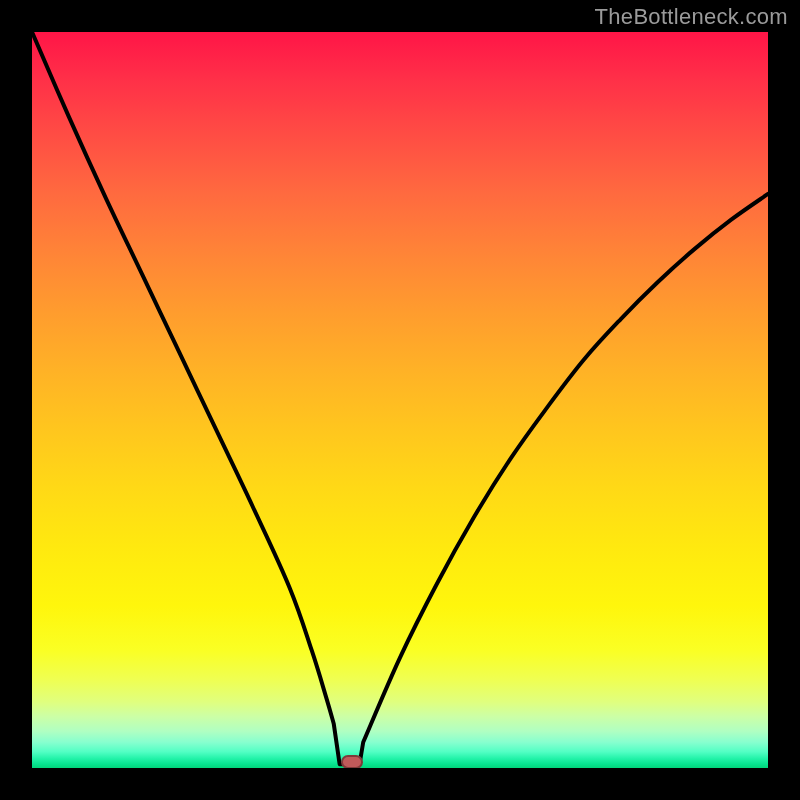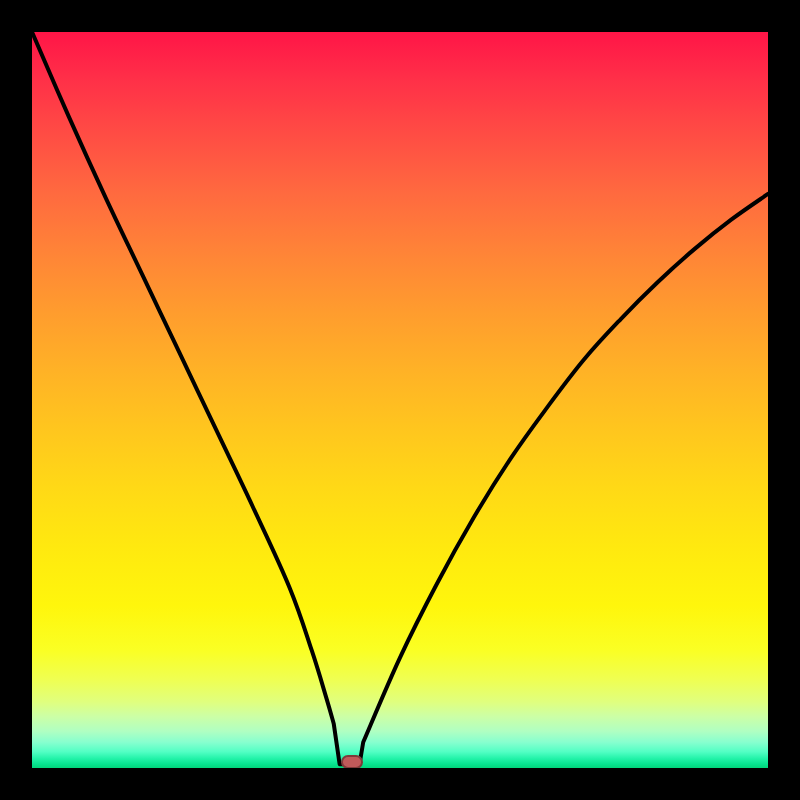--- a/index.html
+++ b/index.html
@@ -75,20 +75,21 @@
     border-radius: 7px;
     box-sizing: border-box;
     z-index: 5;
   }
 </style>
 </head>
 <body>
 
 <div class="frame">
 
+  <div class="watermark">TheBottleneck.com</div>
 
   <div class="plot">
     <div class="gradient-bg"></div>
 
     <svg class="curve" viewBox="0 0 736 736" preserveAspectRatio="none">
       <path fill="none" stroke-width="4" stroke-linecap="round" stroke-linejoin="round" stroke="#000000" d="M 0 0 C 6.6240000000000006 15.235199999999997, 23.552000000000003 54.83199999999998, 36.800000000000004 84.63999999999999 C 50.048 114.448, 60.35200000000001 137.1168, 73.60000000000001 165.60000000000002 C 86.84800000000001 194.08320000000003, 97.15199999999999 215.0592, 110.39999999999999 242.88 C 123.648 270.7008, 133.95200000000003 292.3392, 147.20000000000002 320.16 C 160.448 347.98080000000004, 170.752 369.6192, 184 397.44 C 197.248 425.2608, 207.552 446.2368, 220.79999999999998 474.72 C 234.04799999999997 503.20320000000004, 247.00159999999997 529.8464, 257.59999999999997 555.6800000000001 C 268.1984 581.5136000000001, 273.056 598.368, 279.68 618.24 C 286.30400000000003 638.112, 290.42560000000003 652.832, 294.40000000000003 666.08 C 298.37440000000004 679.3280000000001, 300.4352 687.2032, 301.76 691.84 L 307.64799999999997 732.32 L 327.52 732.32 L 331.2 710.24 C 337.824 695.0048, 354.752 654.0832, 368 625.6 C 381.248 597.1168, 391.552 577.1712, 404.8 552 C 418.048 526.8288, 428.352 508.28159999999997, 441.59999999999997 485.76 C 454.84799999999996 463.2384, 465.15200000000004 446.752, 478.40000000000003 426.88 C 491.648 407.008, 501.95199999999994 393.2448, 515.1999999999999 375.36 C 528.448 357.47520000000003, 538.752 343.4176, 552 327.52 C 565.248 311.62239999999997, 575.552 300.9504, 588.8000000000001 287.04 C 602.0480000000001 273.12960000000004, 612.3520000000001 262.82559999999995, 625.6 250.23999999999995 C 638.848 237.65439999999995, 649.152 228.3808, 662.4 217.12 C 675.6479999999999 205.85920000000002, 685.9519999999999 197.61599999999996, 699.1999999999999 187.67999999999995 C 712.448 177.74399999999994, 729.376 166.55679999999995, 736 161.91999999999996"></path>
     </svg>
 
     <div class="marker" style="left: 309.16px; top: 723.112px; background: rgb(192, 90, 90); border: 2px solid rgb(126, 58, 58);"></div>
   </div>

